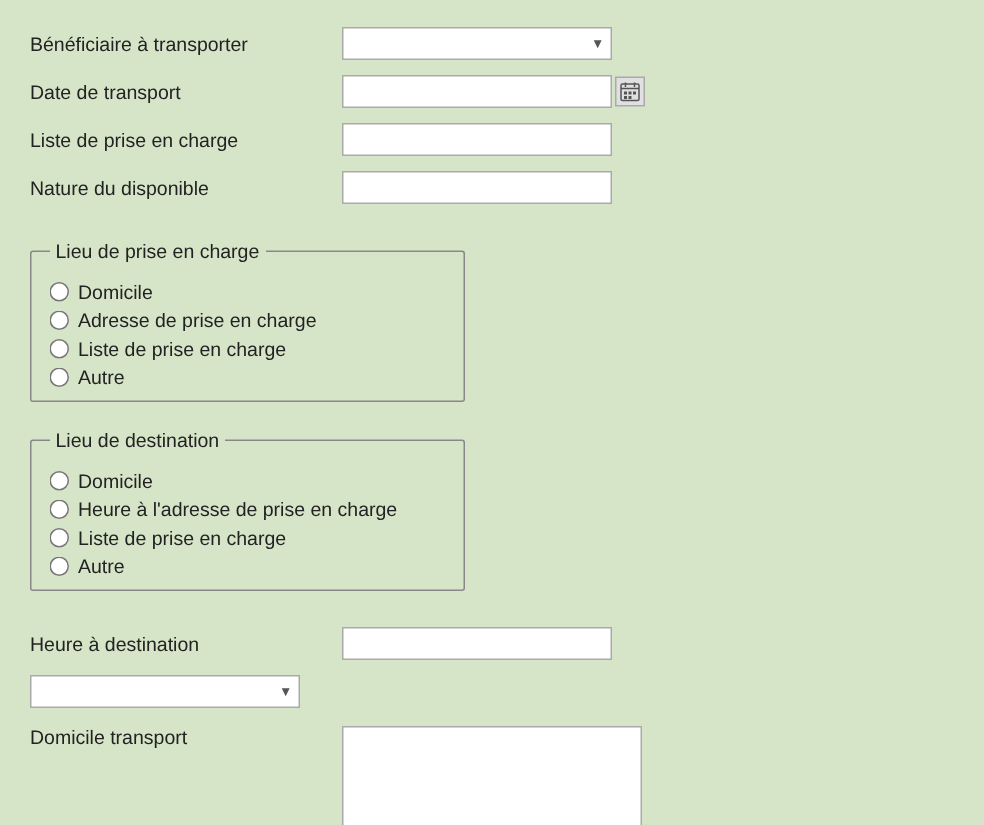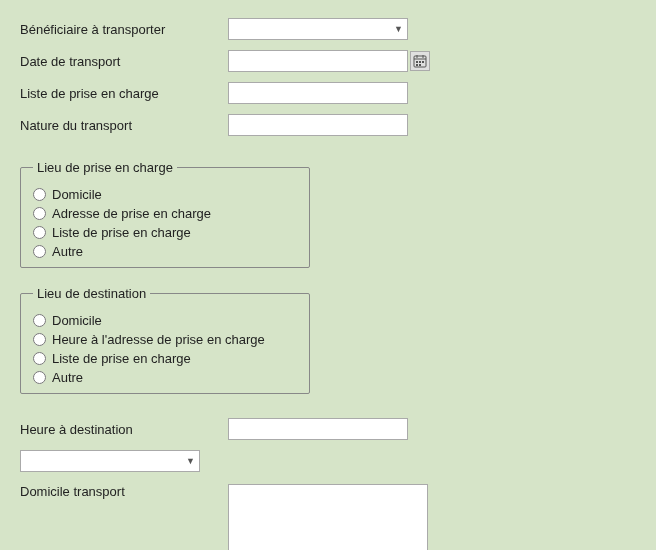--- a/index.html
+++ b/index.html
@@ -182,21 +182,21 @@
       </div>
     </div>
   </div>
 
   <div class="form-row">
     <span class="form-label">Liste de prise en charge</span>
     <input type="text" class="form-input input-text" style="">
   </div>
 
   <div class="form-row">
-    <span class="form-label">Nature du transport</span>
+    <span class="form-label">Nature du disponible</span>
     <input type="text" class="form-input input-text" style="">
   </div>
 
   <div class="spacer"></div>
 
   <fieldset class="fieldset-group">
     <legend class="fieldset-legend">Lieu de prise en charge</legend>
     <div class="radio-row">
       <input type="radio" name="lieu_prise" id="prise_domicile" style="">
       <label for="prise_domicile" class="radio-label">Domicile</label>

